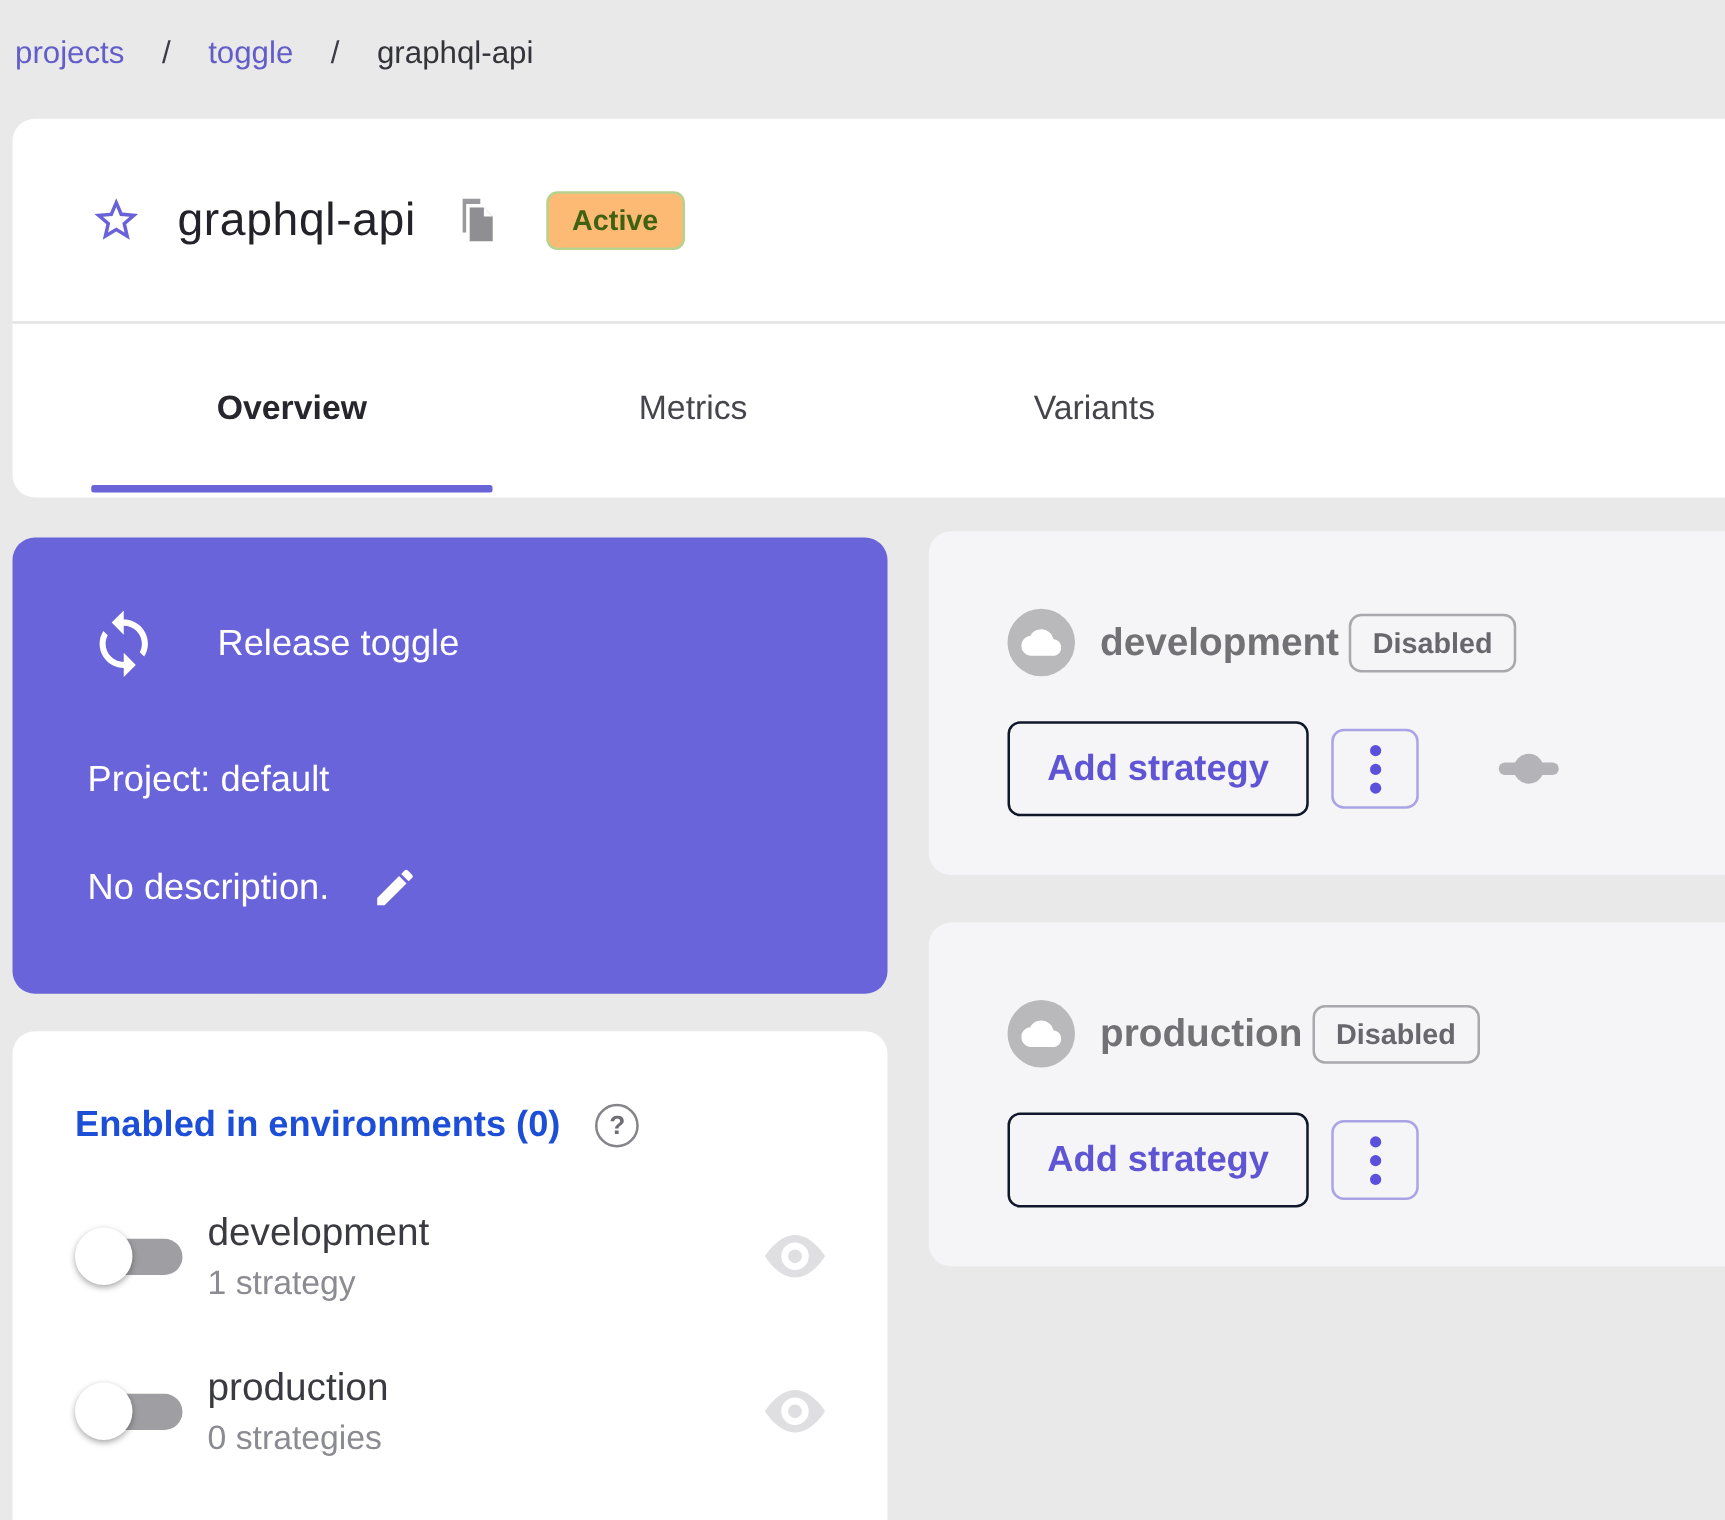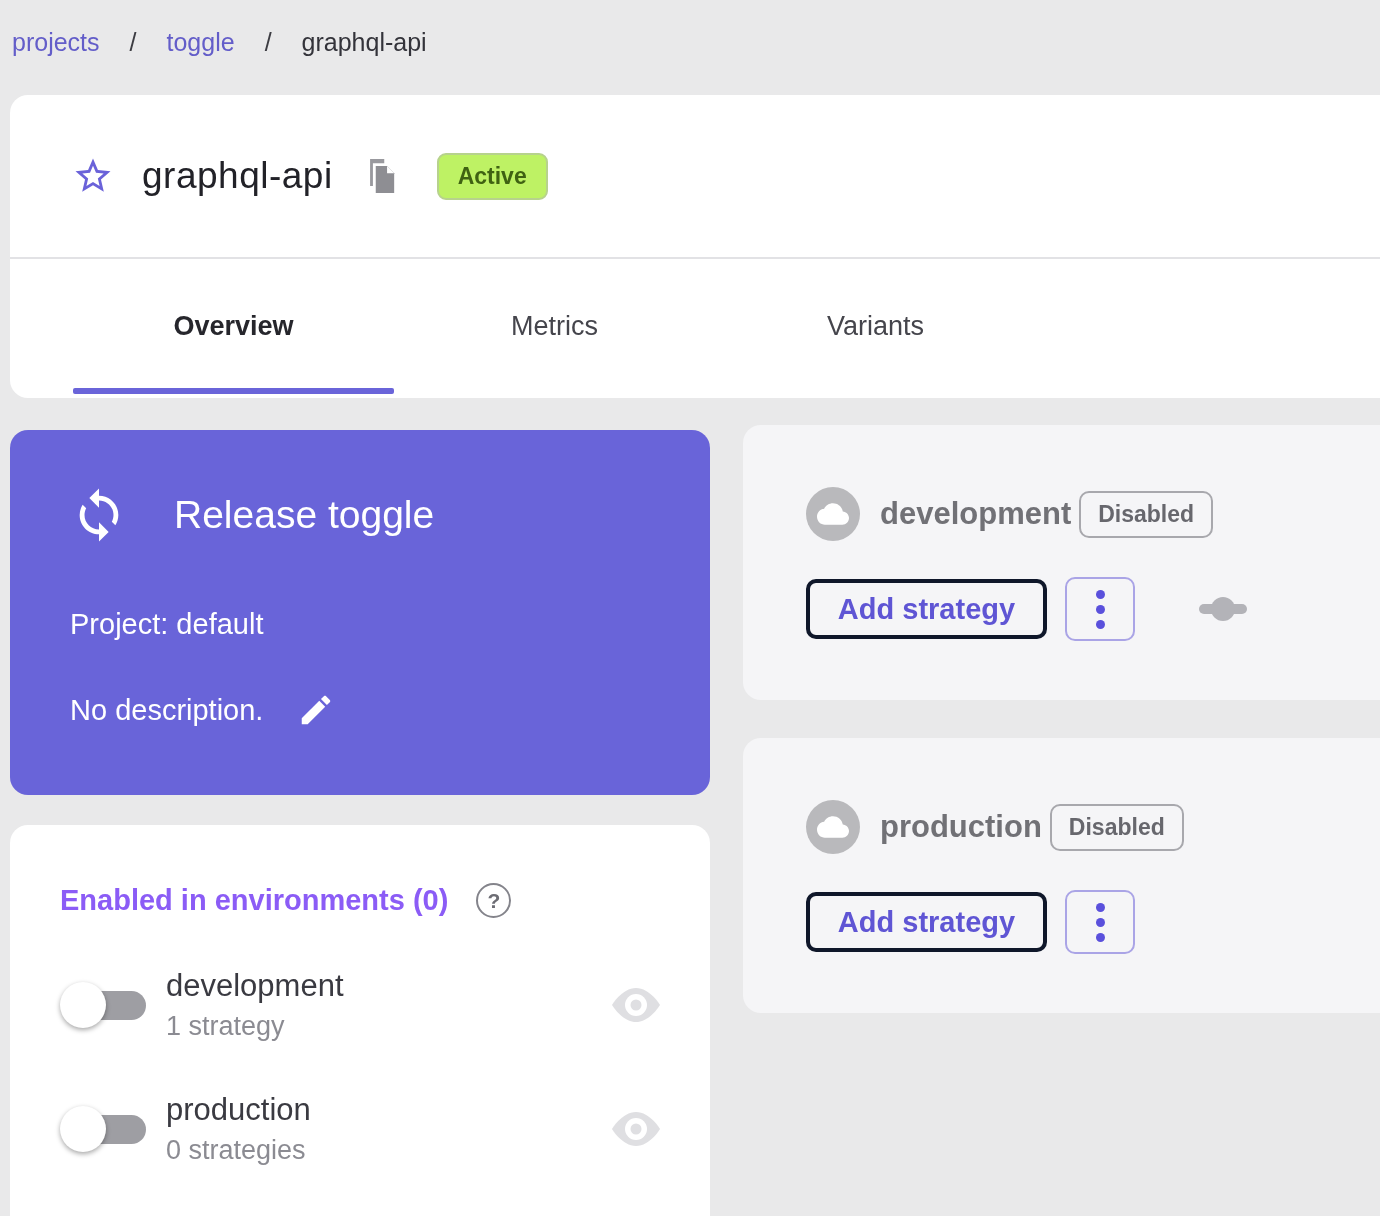--- a/index.html
+++ b/index.html
@@ -29,21 +29,21 @@
   }
   .header-top {
     height:164px; display:flex; align-items:center;
     padding-left:62px; border-bottom:2px solid #e2e2e5;
   }
   .star-btn { width:42px; height:42px; color:#6a62d9; cursor:pointer; flex:0 0 auto; }
   .feature-title { margin-left:28px; font-size:37px; font-weight:500; color:#222228; letter-spacing:.5px; }
   .copy-btn { margin-left:30px; width:34px; height:38px; color:#8e8e93; cursor:pointer; }
   .active-badge {
     margin-left:40px; font-size:23px; font-weight:bold; color:#3f6212;
-    background:#bef264; border:2px solid #b7d28d; border-radius:9px;
+    background:#fdba74; border:2px solid #b7d28d; border-radius:9px;
     padding:8px 19px;
   }
 
   
   .tabs-row { display:flex; padding-left:63px; height:135px; }
   .tab {
     width:321px; display:flex; align-items:center; justify-content:center;
     font-size:27px; color:#45454c; position:relative; cursor:pointer;
   }
   .tab.active { font-weight:bold; color:#26262c; }
@@ -52,21 +52,21 @@
     background:#6a64d9; border-radius:2px;
   }
 
   
   .toggle-card {
     position:absolute; left:10px; top:430px; width:700px; height:365px;
     background:#6964d9; border-radius:18px; color:#ffffff;
   }
   .tc-head { display:flex; align-items:center; padding:56px 0 0 60px; }
   .sync-icon { width:58px; height:58px; flex:0 0 auto; }
-  .tc-type { margin-left:46px; font-size:39px; }
+  .tc-type { margin-left:46px; font-size:29px; }
   .tc-project { margin:64px 0 1px 60px; font-size:29px; }
   .tc-desc { margin:50px 0 0 60px; display:flex; align-items:center; font-size:29px; }
   .edit-btn { margin-left:34px; width:38px; height:38px; cursor:pointer; }
 
   
   .env-card {
     position:absolute; left:743px; right:-24px; height:275px;
     background:#f5f5f7; border-radius:18px; padding-left:63px;
   }
   .env-card.dev { top:425px; }
@@ -77,41 +77,41 @@
     display:flex; align-items:center; justify-content:center; flex:0 0 auto;
   }
   .cloud-icon { width:32px; height:22px; }
   .env-name { margin-left:20px; font-size:31px; font-weight:bold; color:#717176; }
   .disabled-badge {
     margin-left:8px; font-size:23px; font-weight:bold; color:#67676d;
     border:2px solid #a8a8ad; border-radius:10px; padding:8px 17px;
   }
   .env-actions { display:flex; align-items:center; margin-top:36px; }
   .add-strategy-btn {
-    width:241px; height:60px; display:flex; align-items:center; justify-content:center;
-    border:4px solid #0f172a; border-radius:10px; background:transparent;
+    width:241px; height:76px; display:flex; align-items:center; justify-content:center;
+    border:2px solid #0f172a; border-radius:10px; background:transparent;
     color:#5f55d4; font-size:29px; font-weight:bold; cursor:pointer;
     font-family:"Liberation Sans", sans-serif;
   }
   .kebab-btn {
     width:70px; height:64px; margin-left:18px;
     border:2px solid #aaa4e6; border-radius:10px; background:transparent;
     display:flex; flex-direction:column; align-items:center; justify-content:center;
     gap:6px; cursor:pointer;
   }
   .kebab-btn i { width:9px; height:9px; border-radius:50%; background:#5a50dc; }
   .slider-icon { margin-left:62px; width:52px; height:34px; }
 
   
   .enabled-card {
     position:absolute; left:10px; top:825px; width:700px; height:480px;
     background:#ffffff; border-radius:18px; padding:58px 24px 0 50px;
   }
   .panel-head { display:flex; align-items:center; }
-  .panel-title { font-size:29px; font-weight:bold; color:#8b5cf6;text-align:right; }
+  .panel-title { font-size:29px; font-weight:bold; color:#1d4ed8;text-align:right; }
   .help-btn {
     margin-left:28px; width:35px; height:35px; border-radius:50%;
     border:2.5px solid #84848b; color:#6d6d74;
     display:flex; align-items:center; justify-content:center;
     font-size:21px; font-weight:bold; cursor:pointer;
   }
   .env-row { display:flex; align-items:center; margin-top:50px; }
   .switch { position:relative; width:88px; height:48px; flex:0 0 auto; cursor:pointer; }
   .switch .track {
     position:absolute; left:16px; top:10px; width:70px; height:29px;

